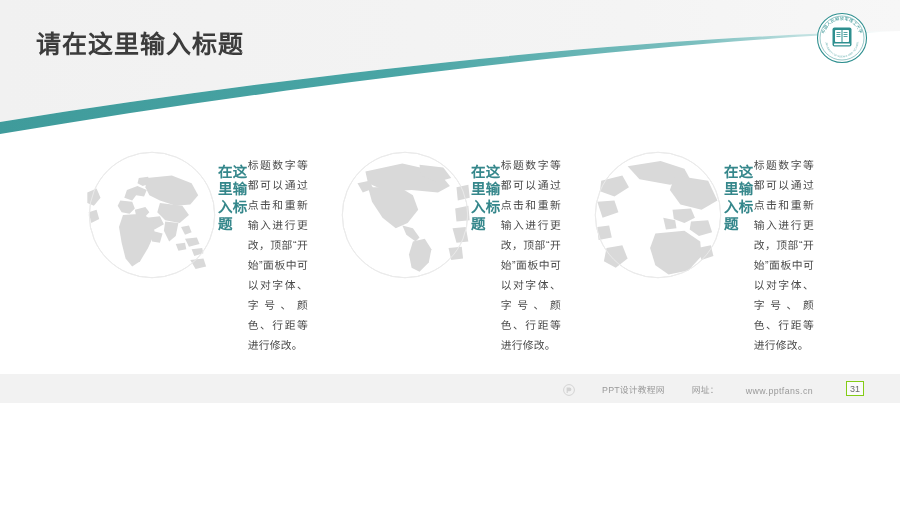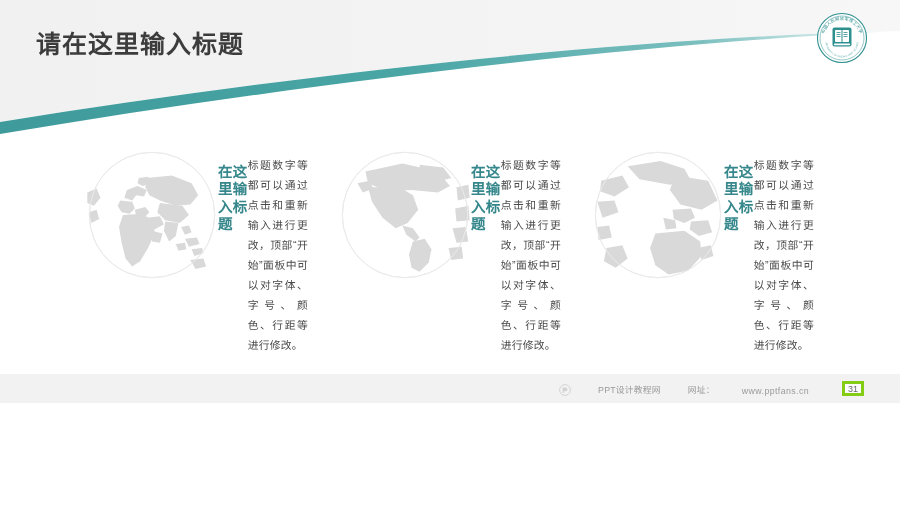--- a/index.html
+++ b/index.html
@@ -131,21 +131,21 @@
   .footer-url {
     font-size: 8.8px;
     color: #9a9a9a;
     letter-spacing: 0.2px;
   }
   .footer-url { letter-spacing: 0.4px; }
   .page-num {
     margin-left: 6px;
     min-width: 15px;
     height: 15px;
-    border: 3px solid #84cc16;
+    border: 1px solid #84cc16;
     background: #fbfbfb;
     color: #6a6a6a;
     font-size: 9px;
     display: flex;
     align-items: center;
     justify-content: center;
     padding: 0 3px;
     box-sizing: border-box;
   }
 </style>

